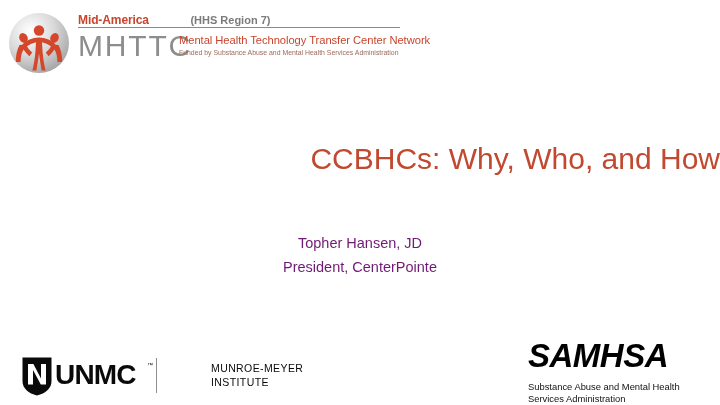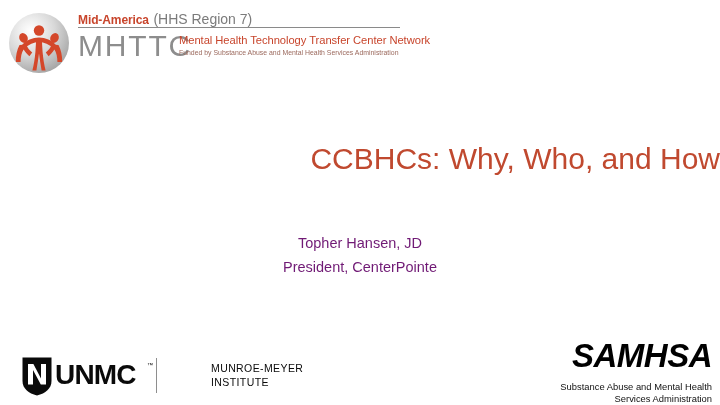--- a/index.html
+++ b/index.html
@@ -48,22 +48,23 @@
     line-height: 11px;
   }
   .midamerica-name {
     color: #C8452C;
     font-size: 12px;
     font-weight: bold;
     letter-spacing: -0.1px;
   }
   .midamerica-region {
     color: #7b7b7b;
-    font-size: 14px;
-    font-weight: normal;
+    font-size: 11px;
+    font-weight: bold;
+    margin-left: 37px;
   }
   #header-rule {
     position: absolute;
     left: 0px;
     top: 13.5px;
     width: 322px;
     height: 1px;
     background: #8a8a8a;
   }
   #mhttc-acronym {
@@ -188,21 +189,21 @@
   }
   .unmc-sub-line { display: block; padding-left: 44px; }
 
   
   #samhsa-logo {
     position: absolute;
     left: 528px;
     top: 338px;
     width: 184px;
     height: 62px;
-    text-align: right;
+    text-align: left;
   }
   #samhsa-word {
     font-size: 33px;
     font-weight: bold;
     font-style: italic;
     color: #000000;
     letter-spacing: -0.5px;
     line-height: 36px;
     white-space: nowrap;
   }

